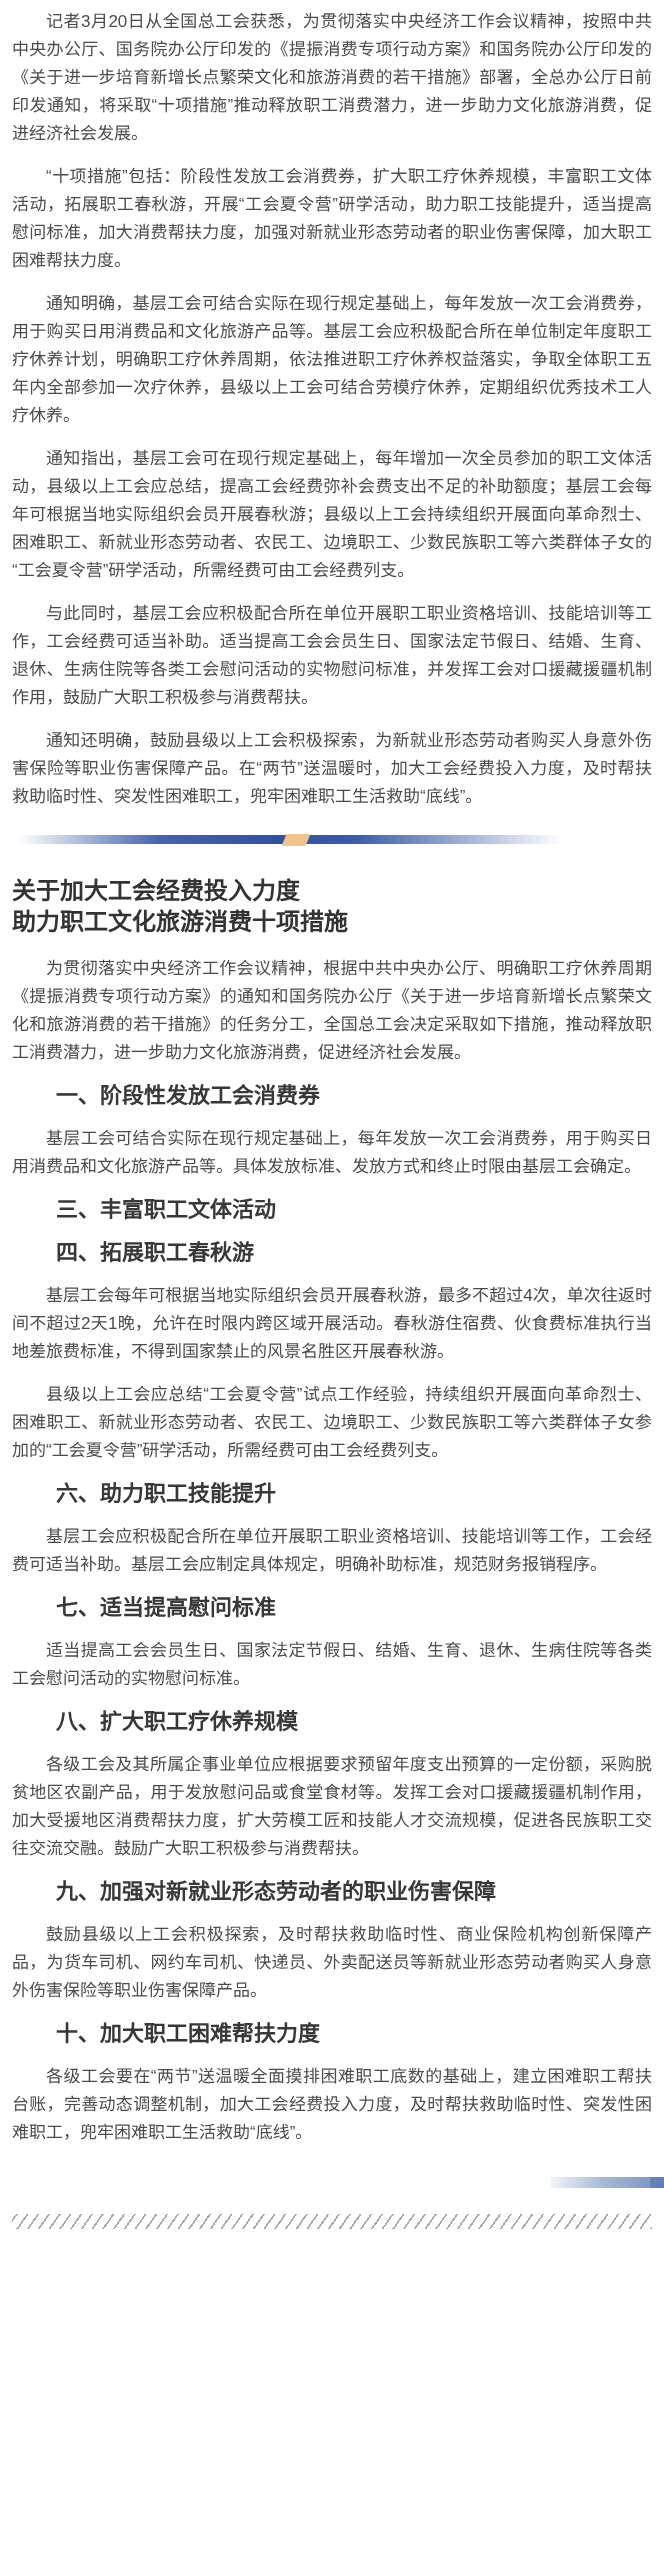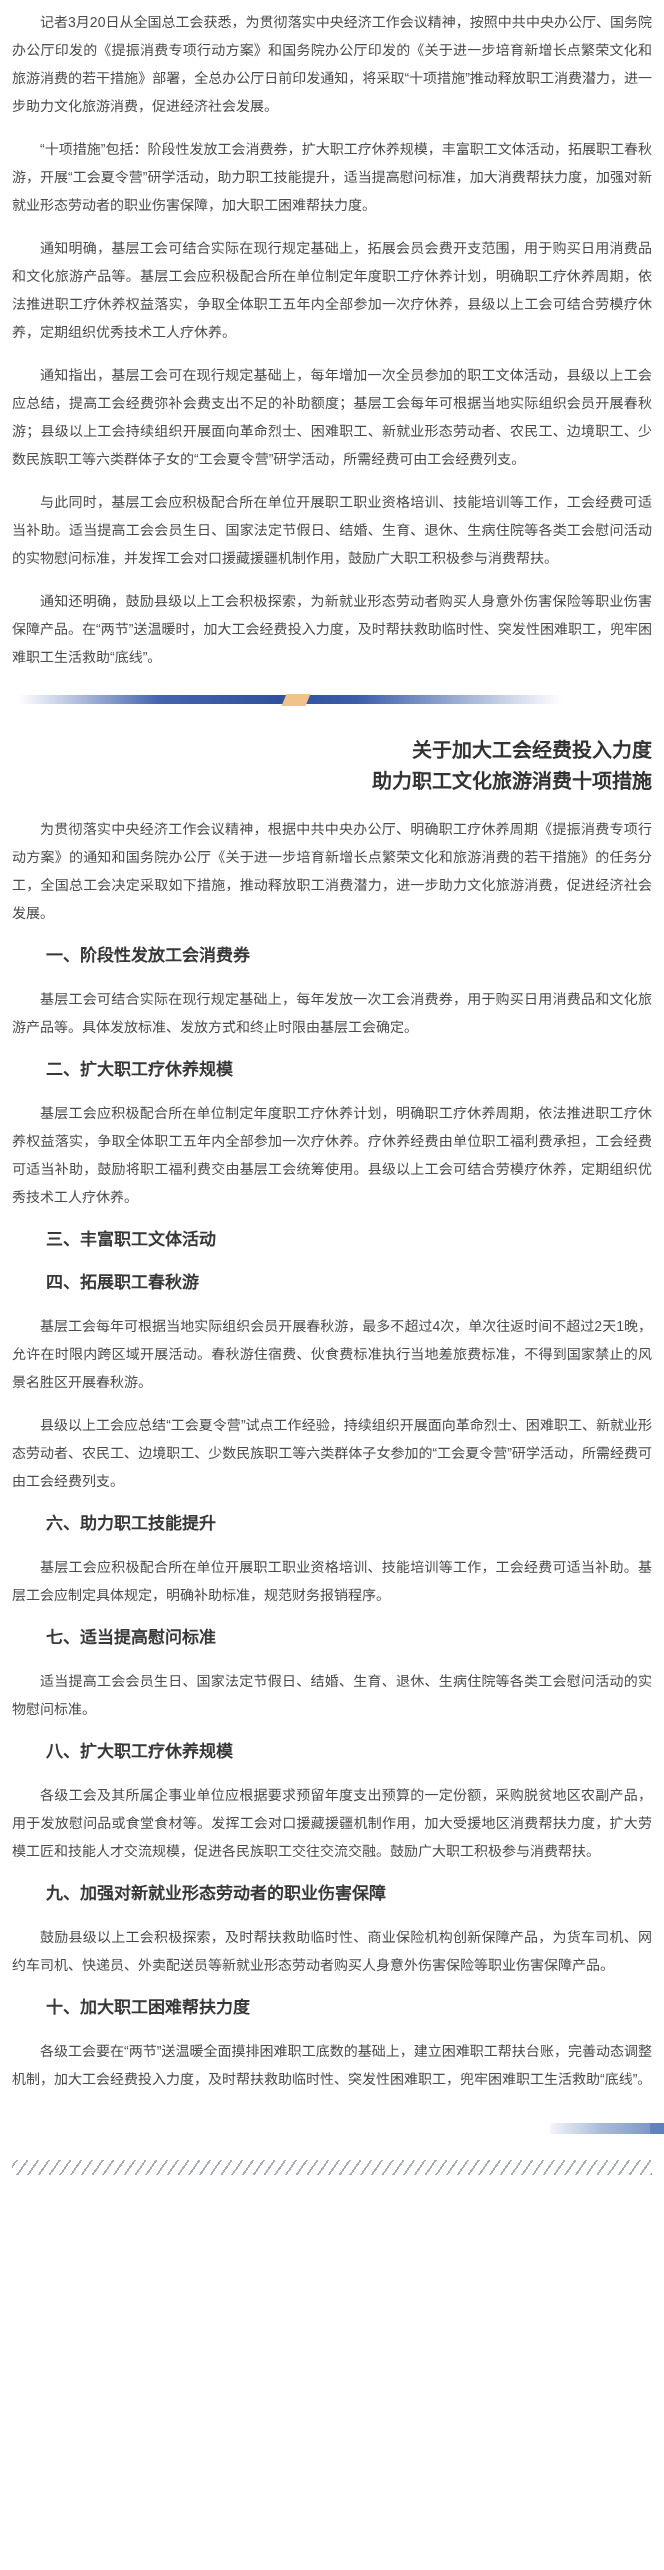--- a/index.html
+++ b/index.html
@@ -13,29 +13,29 @@
   }
   .page {
     box-sizing: border-box;
     width: 664px;
     min-height: 2570px;
     padding: 8px 12px 10px;
     background: #ffffff;
     color: #4c4c4c;
   }
   .para {
-    font-size: 14px;
+    font-size: 17px;
     line-height: 28px;
     margin: 0 0 15px 0;
     text-indent: 2em;
     text-align: justify;
     color: #4c4c4c;
   }
   .sec-heading {
-    font-size: 17px;
+    font-size: 22px;
     line-height: 28px;
     font-weight: bold;
     color: #383838;
     text-indent: 2em;
     margin: 12px 0 15px 0;
   }
   
   .divider {
     position: relative;
     height: 10px;
@@ -57,25 +57,25 @@
   .divider-accent {
     position: absolute;
     left: 42.5%;
     top: -1px;
     width: 24px;
     height: 12px;
     background: #f1c289;
     transform: skewX(-22deg);
   }
   .doc-title {
-    font-size: 20px;
+    font-size: 24px;
     line-height: 31px;
     font-weight: bold;
     color: #333333;
-    text-align: right;
+    text-align: left;
     margin: 0 0 18px 0;
   }
   .doc-title .title-line { display: block; }
   
   .corner-bar {
     width: 114px;
     height: 11px;
     margin: 30px -12px 0 auto; 
     background: linear-gradient(to right,
       rgba(139, 163, 203, 0.10) 0%,
@@ -94,21 +94,21 @@
   }
 </style>
 </head>
 <body>
 
 <div class="page">
 
   <section>
     <p class="para">记者3月20日从全国总工会获悉，为贯彻落实中央经济工作会议精神，按照中共中央办公厅、国务院办公厅印发的《提振消费专项行动方案》和国务院办公厅印发的《关于进一步培育新增长点繁荣文化和旅游消费的若干措施》部署，全总办公厅日前印发通知，将采取“十项措施”推动释放职工消费潜力，进一步助力文化旅游消费，促进经济社会发展。</p>
     <p class="para">“十项措施”包括：阶段性发放工会消费券，扩大职工疗休养规模，丰富职工文体活动，拓展职工春秋游，开展“工会夏令营”研学活动，助力职工技能提升，适当提高慰问标准，加大消费帮扶力度，加强对新就业形态劳动者的职业伤害保障，加大职工困难帮扶力度。</p>
-    <p class="para">通知明确，基层工会可结合实际在现行规定基础上，拓展会员会费开支范围，用于购买日用消费品和文化旅游产品等。基层工会应积极配合所在单位制定年度职工疗休养计划，明确职工疗休养周期，依法推进职工疗休养权益落实，争取全体职工五年内全部参加一次疗休养，县级以上工会可结合劳模疗休养，定期组织优秀技术工人疗休养。</p>
+    <p class="para">通知明确，基层工会可结合实际在现行规定基础上，每年发放一次工会消费券，用于购买日用消费品和文化旅游产品等。基层工会应积极配合所在单位制定年度职工疗休养计划，明确职工疗休养周期，依法推进职工疗休养权益落实，争取全体职工五年内全部参加一次疗休养，县级以上工会可结合劳模疗休养，定期组织优秀技术工人疗休养。</p>
     <p class="para">通知指出，基层工会可在现行规定基础上，每年增加一次全员参加的职工文体活动，县级以上工会应总结，提高工会经费弥补会费支出不足的补助额度；基层工会每年可根据当地实际组织会员开展春秋游；县级以上工会持续组织开展面向革命烈士、困难职工、新就业形态劳动者、农民工、边境职工、少数民族职工等六类群体子女的“工会夏令营”研学活动，所需经费可由工会经费列支。</p>
     <p class="para">与此同时，基层工会应积极配合所在单位开展职工职业资格培训、技能培训等工作，工会经费可适当补助。适当提高工会会员生日、国家法定节假日、结婚、生育、退休、生病住院等各类工会慰问活动的实物慰问标准，并发挥工会对口援藏援疆机制作用，鼓励广大职工积极参与消费帮扶。</p>
     <p class="para">通知还明确，鼓励县级以上工会积极探索，为新就业形态劳动者购买人身意外伤害保险等职业伤害保障产品。在“两节”送温暖时，加大工会经费投入力度，及时帮扶救助临时性、突发性困难职工，兜牢困难职工生活救助“底线”。</p>
   </section>
 
   <div class="divider">
     <div class="divider-bar"></div>
     <div class="divider-accent"></div>
   </div>
 
@@ -118,24 +118,20 @@
       <span class="title-line">助力职工文化旅游消费十项措施</span>
     </h2>
 
     <p class="para">为贯彻落实中央经济工作会议精神，根据中共中央办公厅、明确职工疗休养周期《提振消费专项行动方案》的通知和国务院办公厅《关于进一步培育新增长点繁荣文化和旅游消费的若干措施》的任务分工，全国总工会决定采取如下措施，推动释放职工消费潜力，进一步助力文化旅游消费，促进经济社会发展。</p>
 
     <div>
       <h3 class="sec-heading">一、阶段性发放工会消费券</h3>
       <p class="para">基层工会可结合实际在现行规定基础上，每年发放一次工会消费券，用于购买日用消费品和文化旅游产品等。具体发放标准、发放方式和终止时限由基层工会确定。</p>
     </div>
 
-    <div>
-      <h3 class="sec-heading">二、扩大职工疗休养规模</h3>
-      <p class="para">基层工会应积极配合所在单位制定年度职工疗休养计划，明确职工疗休养周期，依法推进职工疗休养权益落实，争取全体职工五年内全部参加一次疗休养。疗休养经费由单位职工福利费承担，工会经费可适当补助，鼓励将职工福利费交由基层工会统筹使用。县级以上工会可结合劳模疗休养，定期组织优秀技术工人疗休养。</p>
-    </div>
 
     <div>
       <h3 class="sec-heading">三、丰富职工文体活动</h3>
     </div>
 
     <div>
       <h3 class="sec-heading">四、拓展职工春秋游</h3>
       <p class="para">基层工会每年可根据当地实际组织会员开展春秋游，最多不超过4次，单次往返时间不超过2天1晚，允许在时限内跨区域开展活动。春秋游住宿费、伙食费标准执行当地差旅费标准，不得到国家禁止的风景名胜区开展春秋游。</p>
     </div>
 

